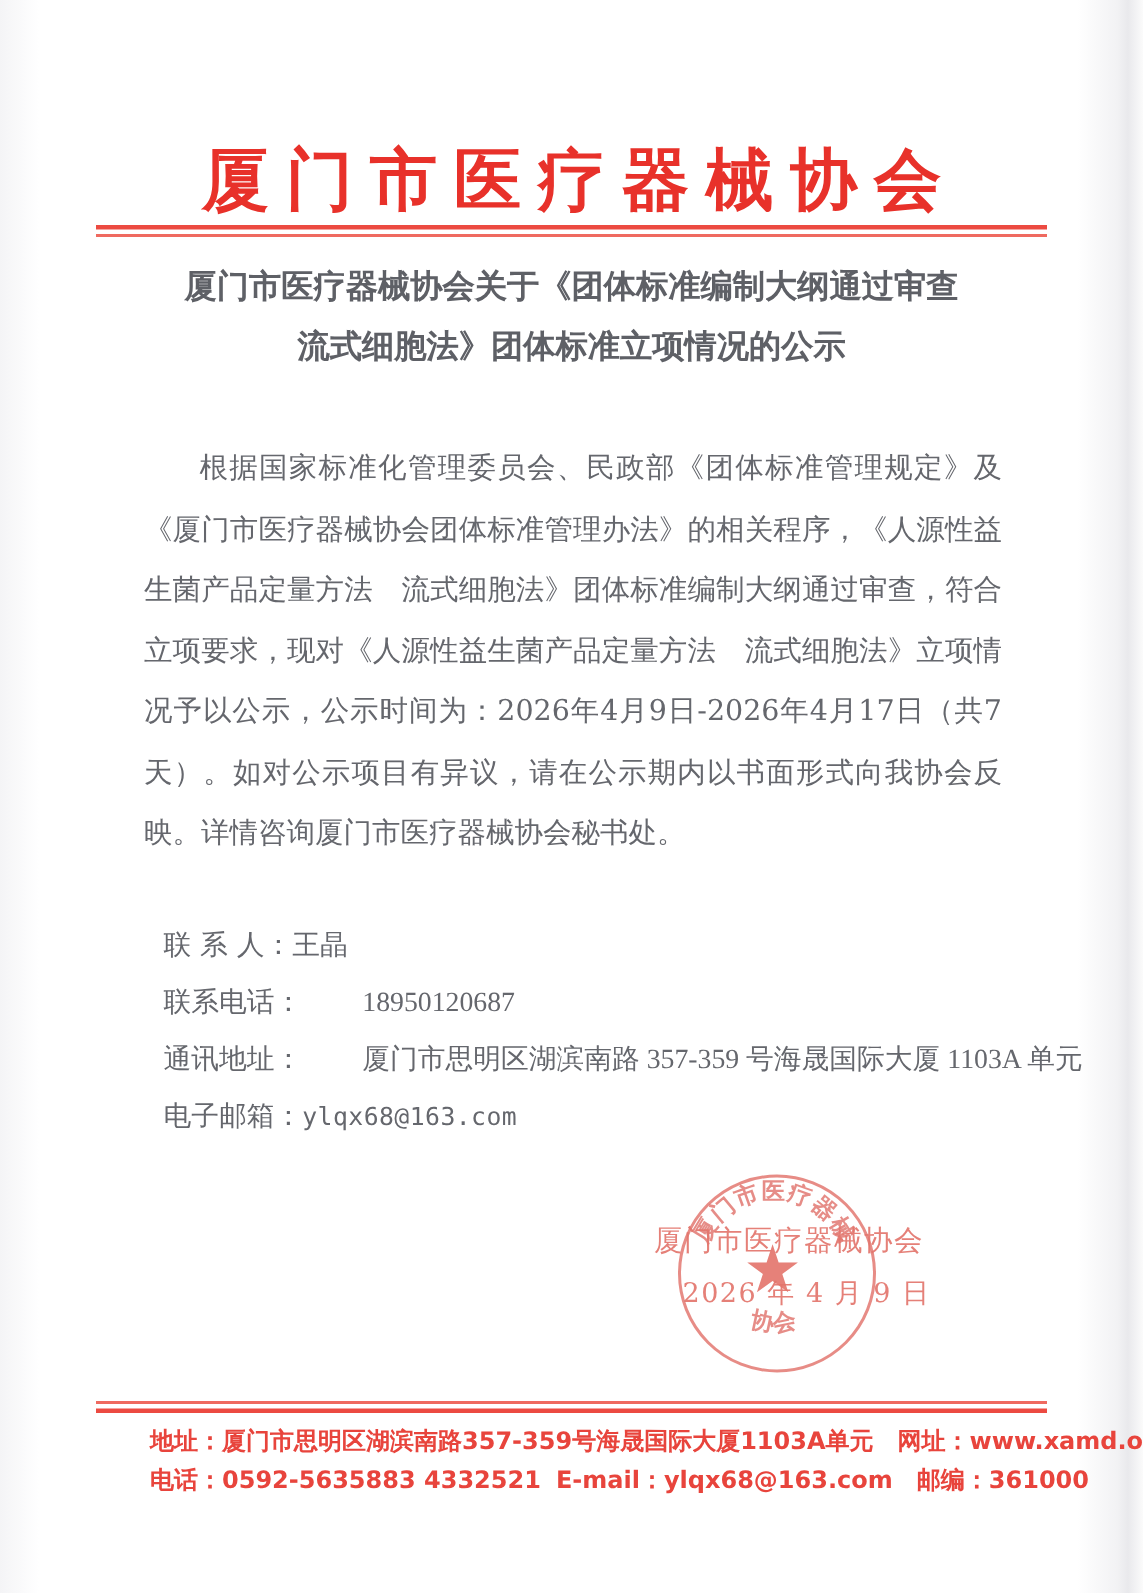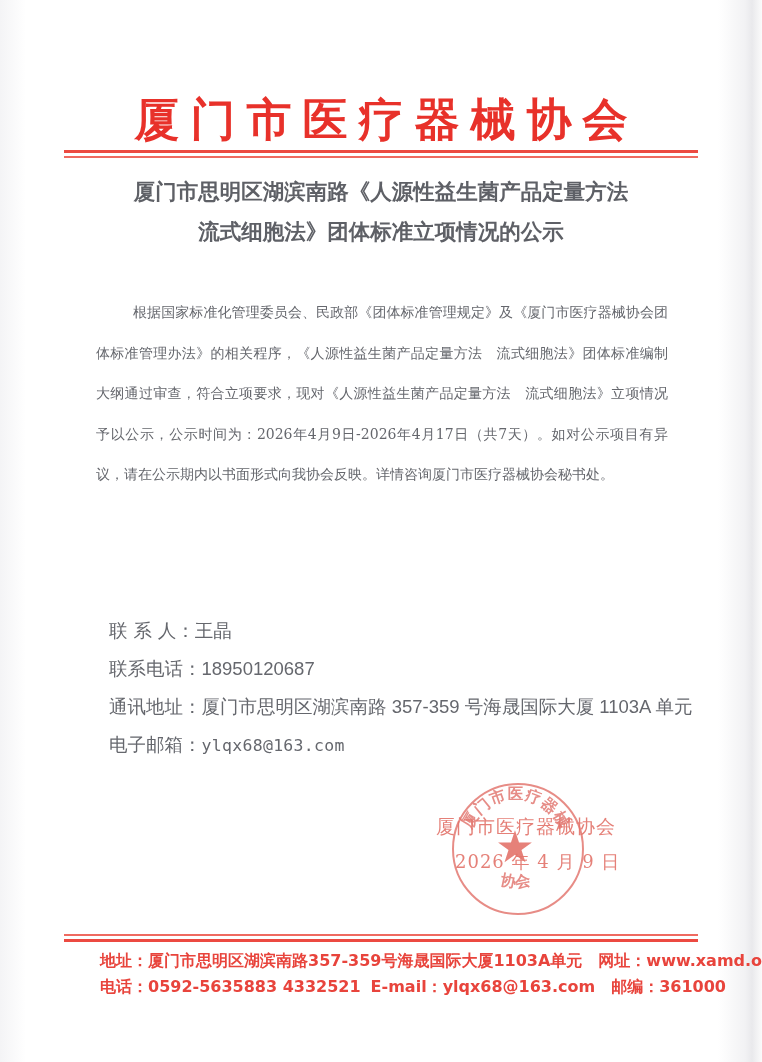--- a/index.html
+++ b/index.html
@@ -80,21 +80,21 @@
   }
   .doc-title .line2 { display: block; }
 
   
   .body-text {
     position: absolute;
     top: 292px;
     left: 96px;
     width: 572px;
     font-family: "DejaVu Serif", "Liberation Serif", serif;
-    font-size: 14px;
+    font-size: 19px;
     line-height: 40.5px;
     color: #65676d;
     text-align: justify;
     text-justify: inter-ideograph;
     text-indent: 37px;
   }
 
   
   .contact-block {
     position: absolute;
@@ -106,21 +106,22 @@
     line-height: 38px;
     color: #65676d;
   }
   .contact-row { white-space: nowrap; }
   .mono {
     font-family: "DejaVu Sans Mono", "Liberation Mono", monospace;
     font-size: 16.5px;
     letter-spacing: 0.3px;
   }
   .num {
-    font-family: Liberation Sans, sans-serif;
+    font-family: Liberation Serif, serif;
+    margin-left: 40px;
   }
 
   
   .seal-wrap {
     position: absolute;
     left: 430px;
     top: 770px;
     width: 250px;
     height: 155px;
   }
@@ -229,21 +230,21 @@
 
     <div class="org-header">厦门市医疗器械协会</div>
 
     <div class="header-rule" style="top: 150px;">
       <div class="thick"></div>
       <div class="gap"></div>
       <div class="thin"></div>
     </div>
 
     <div class="doc-title">
-      <span class="line1">厦门市思明区湖滨南路《人源性益生菌产品定量方法</span>
+      <span class="line1">厦门市医疗器械协会关于《团体标准编制大纲通过审查</span>
       <span class="line2">流式细胞法》团体标准立项情况的公示</span>
     </div>
 
     <div class="body-text">根据国家标准化管理委员会、民政部《团体标准管理规定》及《厦门市医疗器械协会团体标准管理办法》的相关程序，《人源性益生菌产品定量方法　流式细胞法》团体标准编制大纲通过审查，符合立项要求，现对《人源性益生菌产品定量方法　流式细胞法》立项情况予以公示，公示时间为：2026年4月9日-2026年4月17日（共7天）。如对公示项目有异议，请在公示期内以书面形式向我协会反映。详情咨询厦门市医疗器械协会秘书处。</div>
 
     <div class="contact-block">
       <div class="contact-row">
         <span>联 系 人：</span><span>王晶</span>
       </div>
       <div class="contact-row">

